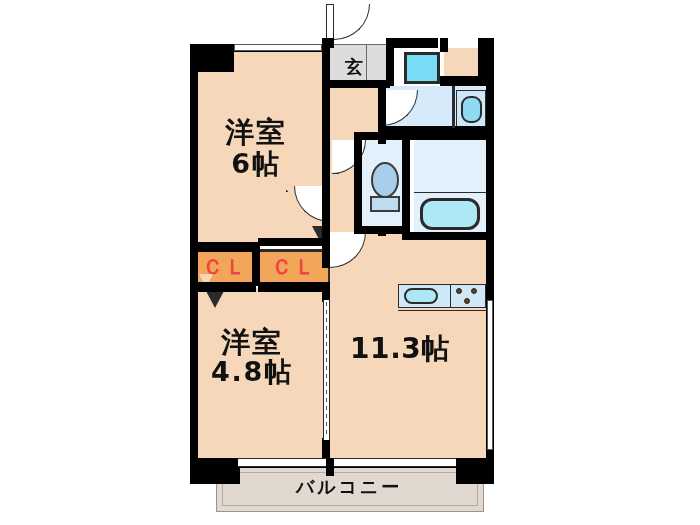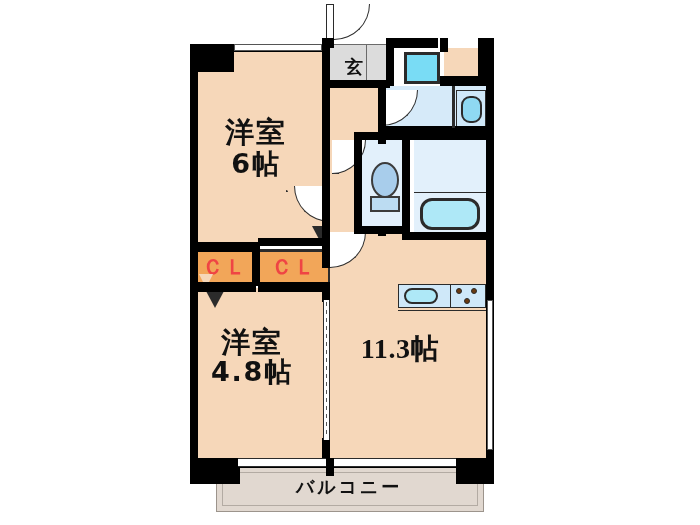--- a/index.html
+++ b/index.html
@@ -49,21 +49,21 @@
   .label .l1 { display:block; }
   .label .l2 { display:block; }
 
   .lbl-yo1 { left: 196px; top: 118px; width: 120px; font-size: 29px; }
   .lbl-yo1 .l2 { font-size: 27px; margin-top: 2px; }
 
   .lbl-yo2 { left: 192px; top: 328px; width: 120px; font-size: 29px; }
   .lbl-yo2 .l2 { font-size: 27px; margin-top: 0; }
 
   .lbl-ldk { left: 335px; top: 332px; width: 130px; font-size: 30px; letter-spacing: 0.12em;}
-  .lbl-ldk .l2 { font-size: 28px; margin-top: 3px; letter-spacing: 0.02em; font-family: Liberation Serif, serif;}
+  .lbl-ldk .l2 { font-size: 28px; margin-top: 3px; letter-spacing: 0.02em;}
 
   .lbl-genkan {
     left: 333px; top: 52px; width: 42px; height: 30px;
     font-size: 18px; line-height: 30px; letter-spacing: 0;
   }
 
   .lbl-balcony {
     left: 224px; top: 478px; width: 250px;
     font-size: 18px; letter-spacing: 0.16em; font-weight: 700;
   }

